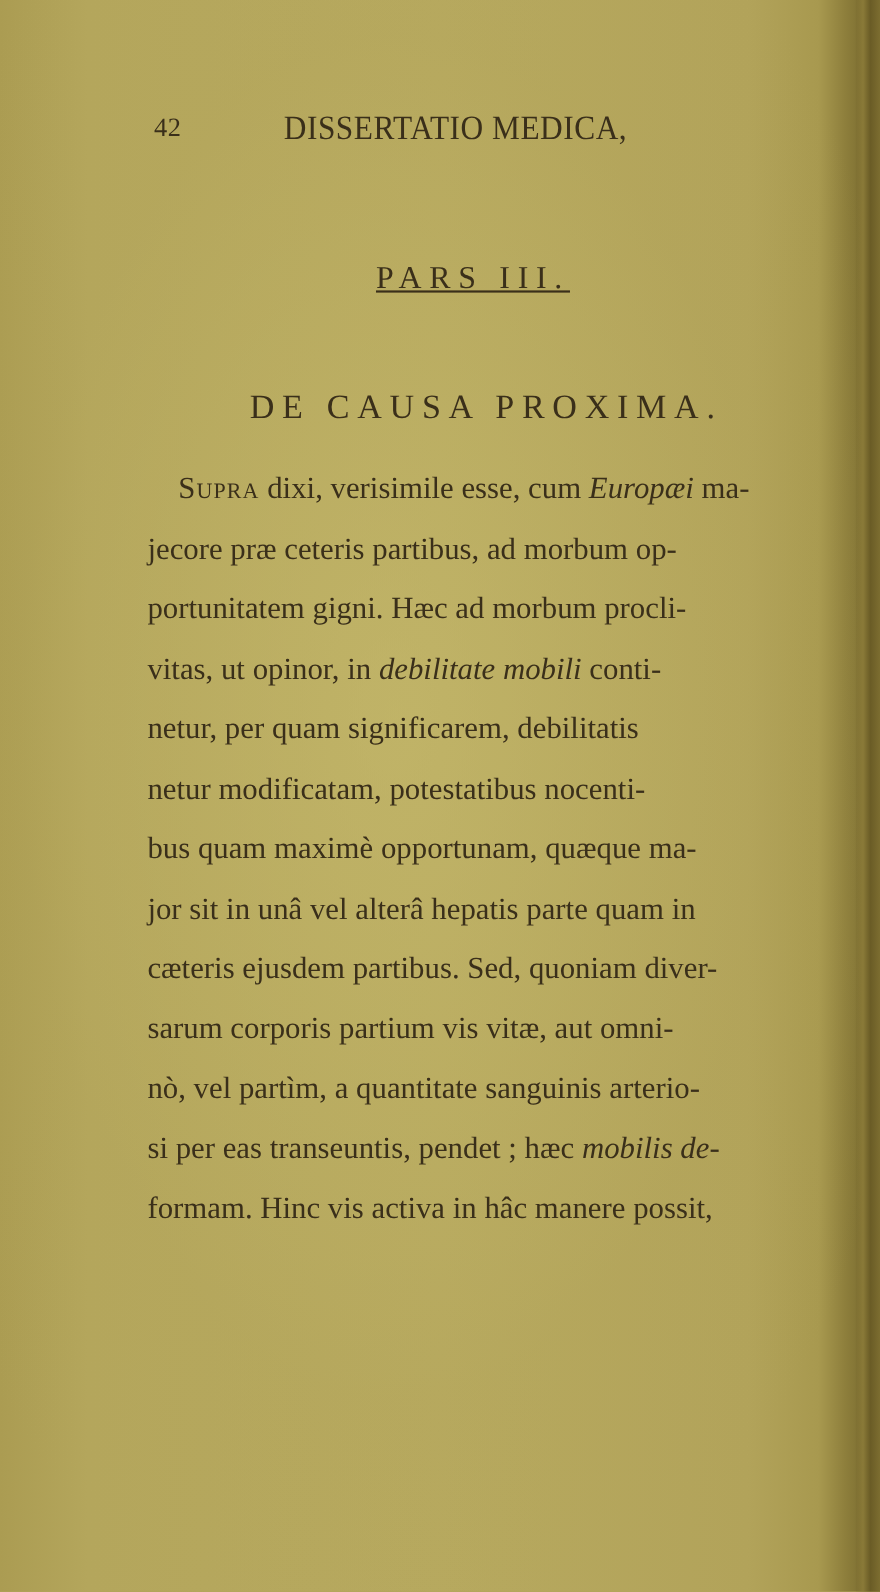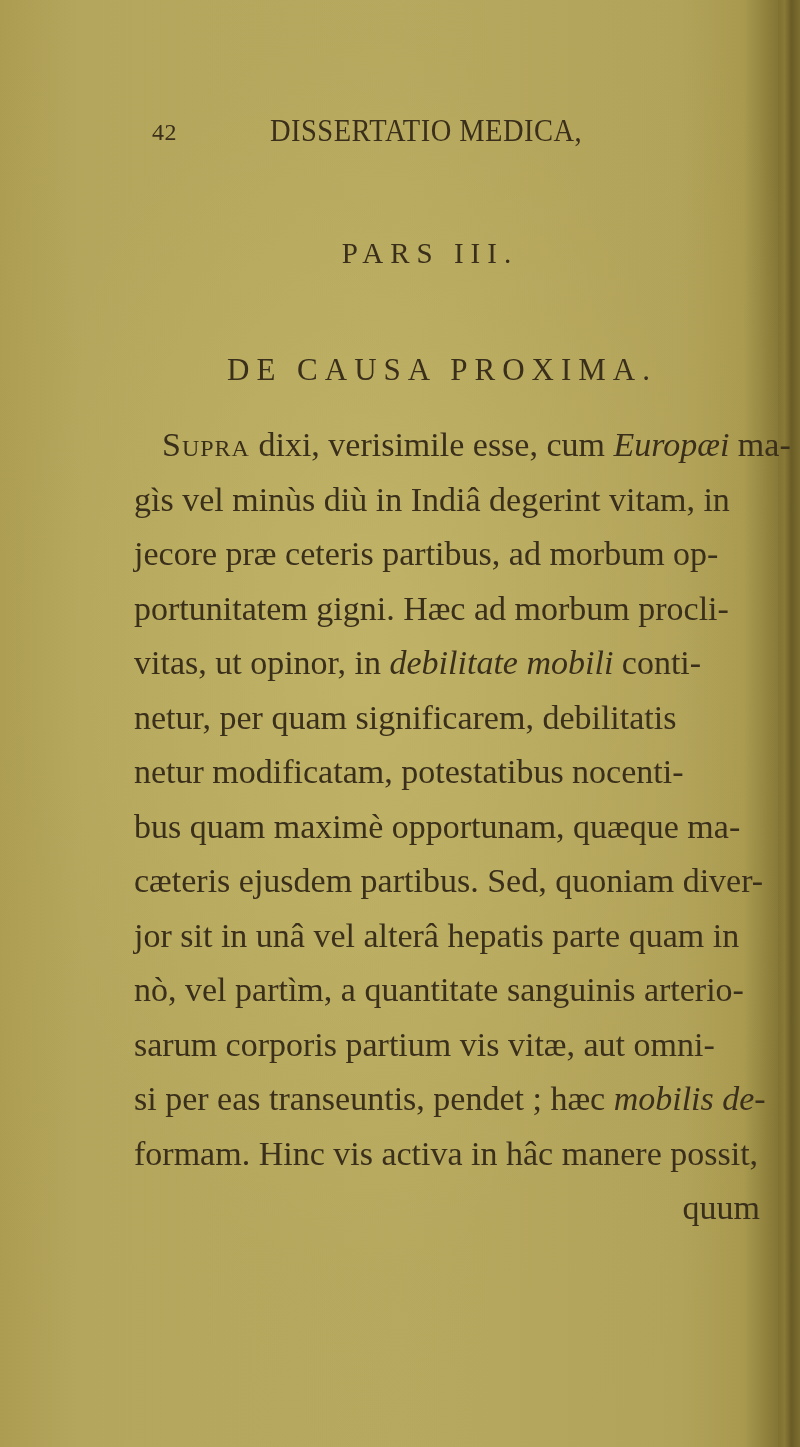--- a/index.html
+++ b/index.html
@@ -27,26 +27,25 @@
     .spine {
       position: absolute;
       right: 0; top: 0;
       width: 22px;
       height: 1447px;
       background: linear-gradient(90deg, rgba(110,96,40,0.2) 0%, #8a7a38 30%, #6a5c26 60%, #7c6d30 100%);
     }
     .running-head {
       position: absolute;
       top: 98px;
-      left: 152px;
+      left: 140px;
       width: 520px;
       height: 44px;
       font-size: 31px;
       letter-spacing: 0.5px;
-      margin-top: 15px;
     }
     .page-number {
       position: absolute;
       left: 0;
       top: 6px;
       font-size: 24px;
     }
     .running-title {
       position: absolute;
       left: 118px;
@@ -58,20 +57,21 @@
     .part-heading {
       position: absolute;
       top: 237px;
       left: 0;
       width: 800px;
       text-align: center;
       font-size: 29px;
       letter-spacing: 7px;
       padding-left: 60px;
       box-sizing: border-box;
+      text-decoration: underline;
     }
     .section-heading {
       position: absolute;
       top: 352px;
       left: 0;
       width: 800px;
       text-align: center;
       font-size: 31px;
       letter-spacing: 7px;
       padding-left: 84px;
@@ -79,21 +79,21 @@
     }
     .body-text {
       position: absolute;
       top: 418px;
       left: 134px;
       width: 626px;
     }
     .line {
       height: 54.5px;
       line-height: 54.5px;
-      font-size: 34px;
+      font-size: 28px;
       white-space: nowrap;
       display: flex;
       justify-content: space-between;
     }
     .line.first {
       padding-left: 28px;
     }
     .line.last {
       justify-content: flex-end;
     }
@@ -116,55 +116,49 @@
 
   <div class="part-heading">PARS III.</div>
 
   <div class="section-heading">DE CAUSA PROXIMA.</div>
 
   <div class="body-text">
     <div class="line first">
       <span><span class="sc">Supra</span><span> dixi, verisimile esse, cum </span><em>Europæi</em><span> ma-</span></span>
     </div>
     <div class="line">
-        <span>gìs vel minùs diù in Indiâ degerint vitam, in</span>
-      </div>
-    <div class="line">
         <span>jecore præ ceteris partibus, ad morbum op-</span>
       </div>
     <div class="line">
         <span>portunitatem gigni. Hæc ad morbum procli-</span>
       </div>
     <div class="line">
       <span><span>vitas, ut opinor, in </span><em>debilitate mobili</em><span> conti-</span></span>
     </div>
     <div class="line">
         <span>netur, per quam significarem, debilitatis</span>
       </div>
     <div class="line">
         <span>netur modificatam, potestatibus nocenti-</span>
       </div>
     <div class="line">
         <span>bus quam maximè opportunam, quæque ma-</span>
       </div>
     <div class="line">
+        <span>jor sit in unâ vel alterâ hepatis parte quam in</span>
+      </div>
+    <div class="line">
         <span>cæteris ejusdem partibus. Sed, quoniam diver-</span>
       </div>
     <div class="line">
-        <span>jor sit in unâ vel alterâ hepatis parte quam in</span>
+        <span>sarum corporis partium vis vitæ, aut omni-</span>
       </div>
     <div class="line">
         <span>nò, vel partìm, a quantitate sanguinis arterio-</span>
-      </div>
-    <div class="line">
-        <span>sarum corporis partium vis vitæ, aut omni-</span>
       </div>
     <div class="line">
       <span><span>si per eas transeuntis, pendet ; hæc </span><em>mobilis de-</em></span>
     </div>
     <div class="line">
         <span>formam. Hinc vis activa in hâc manere possit,</span>
       </div>
-    <div class="line last">
-        <span>quum</span>
-      </div>
   </div>
 </div>
 
 </body></html>

